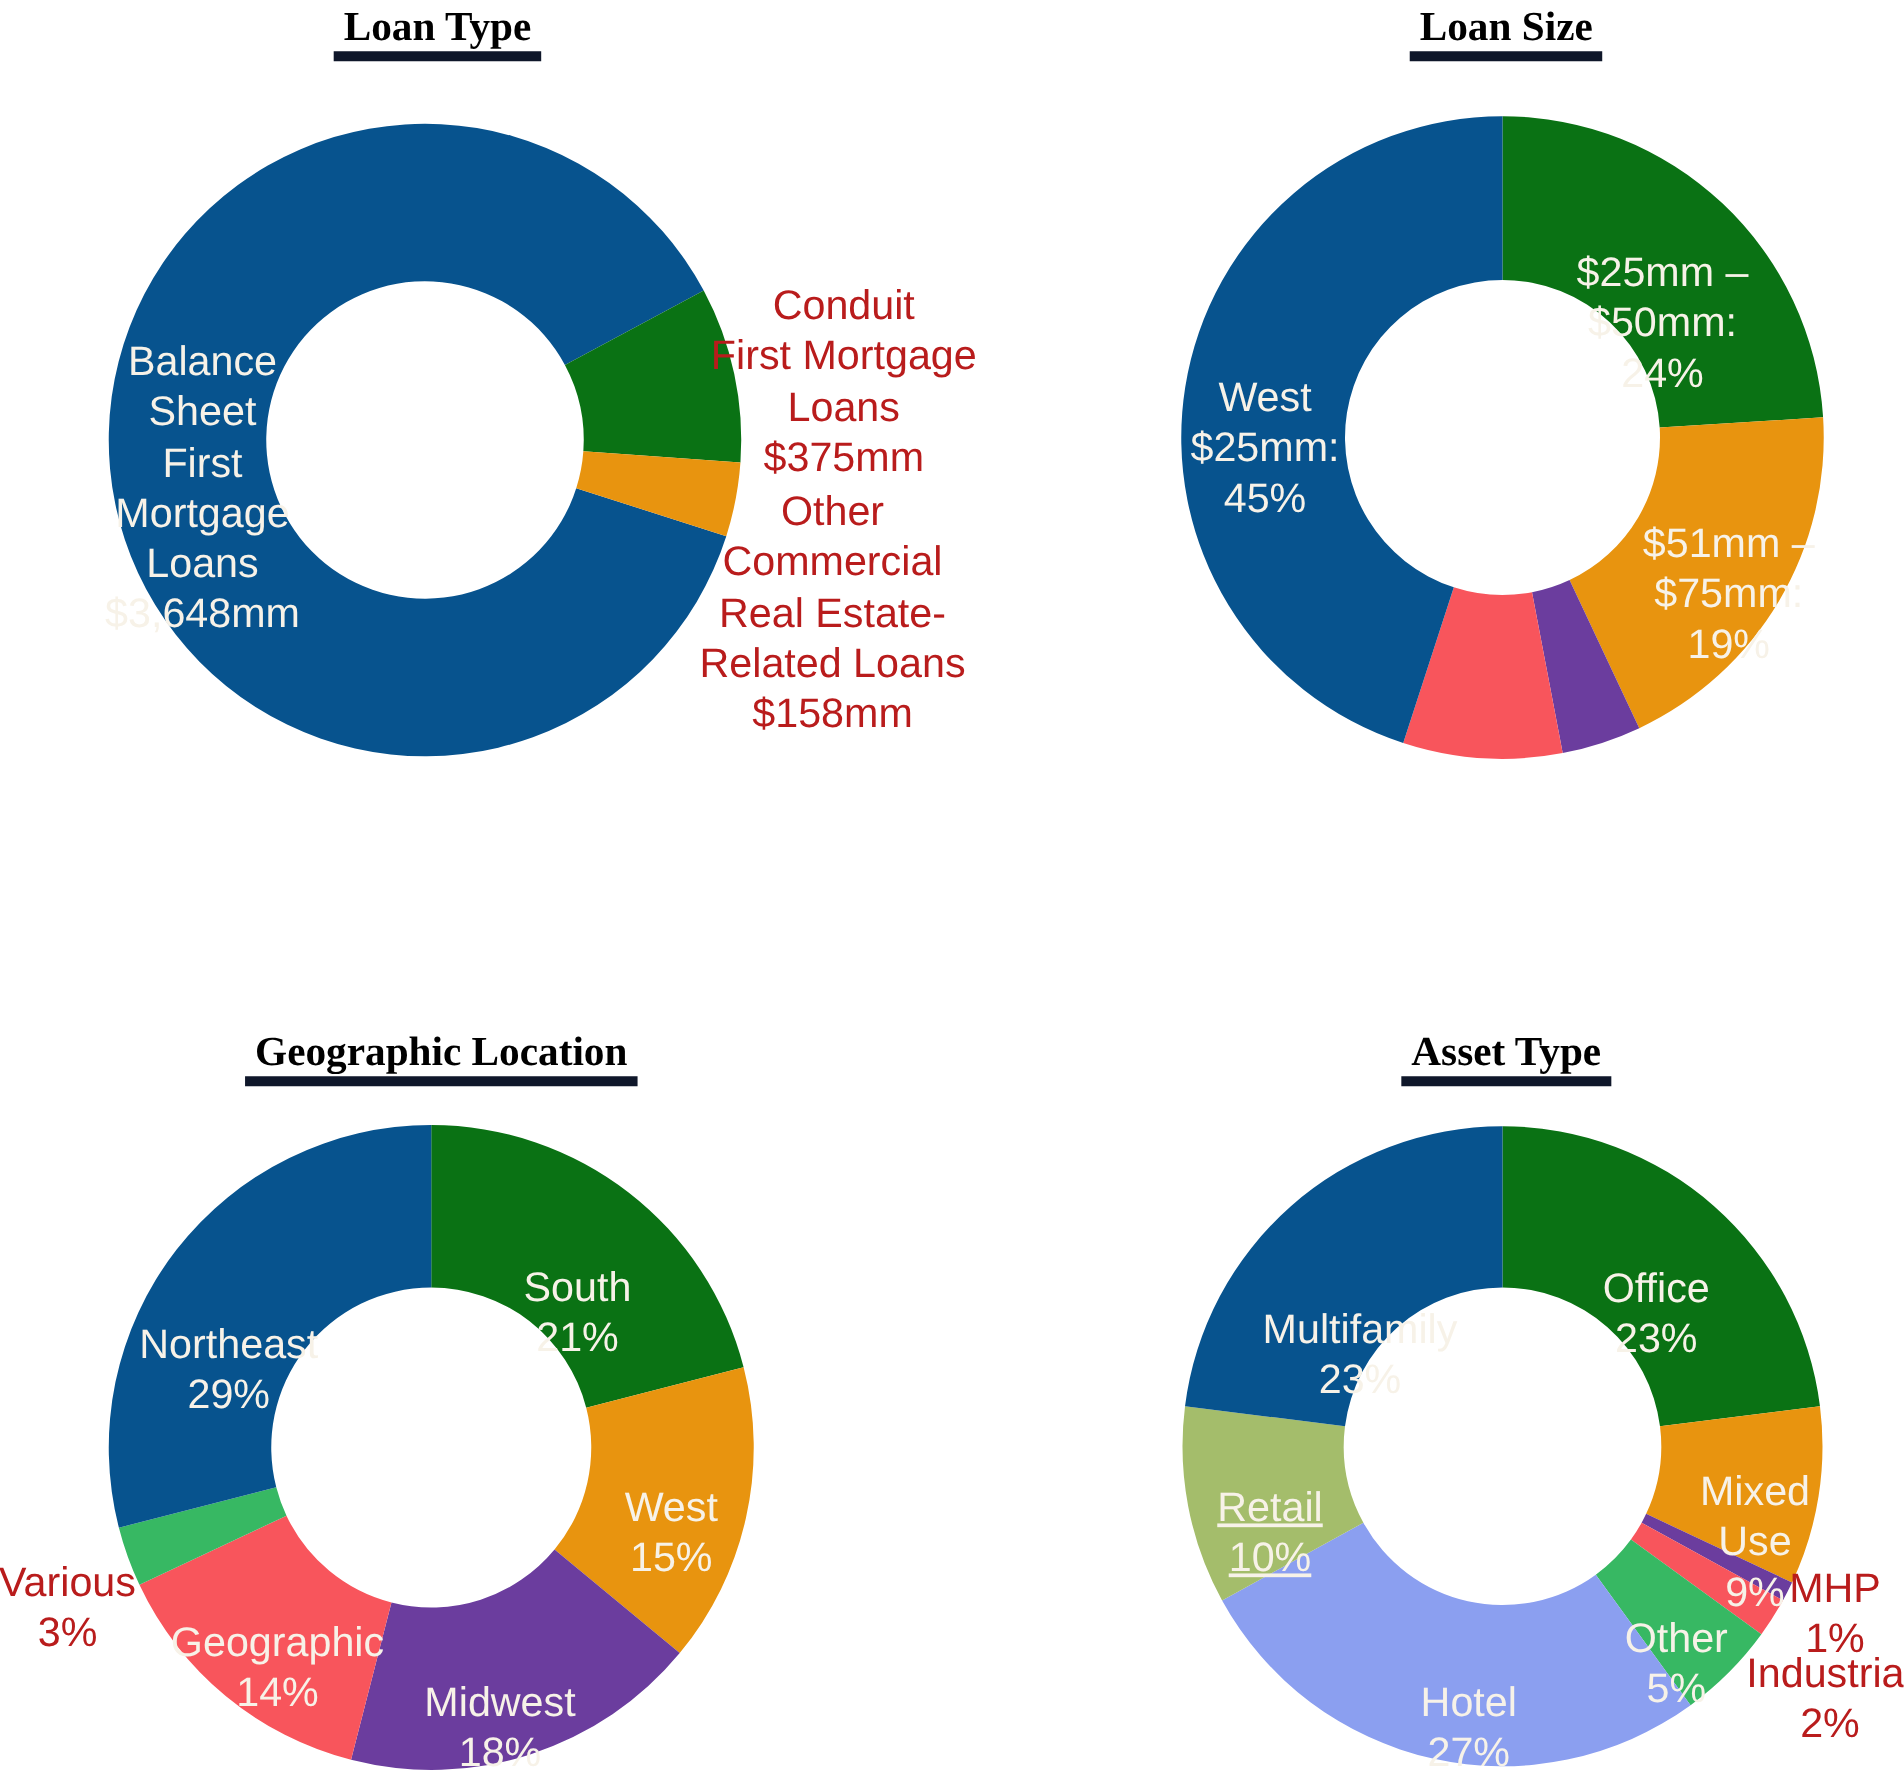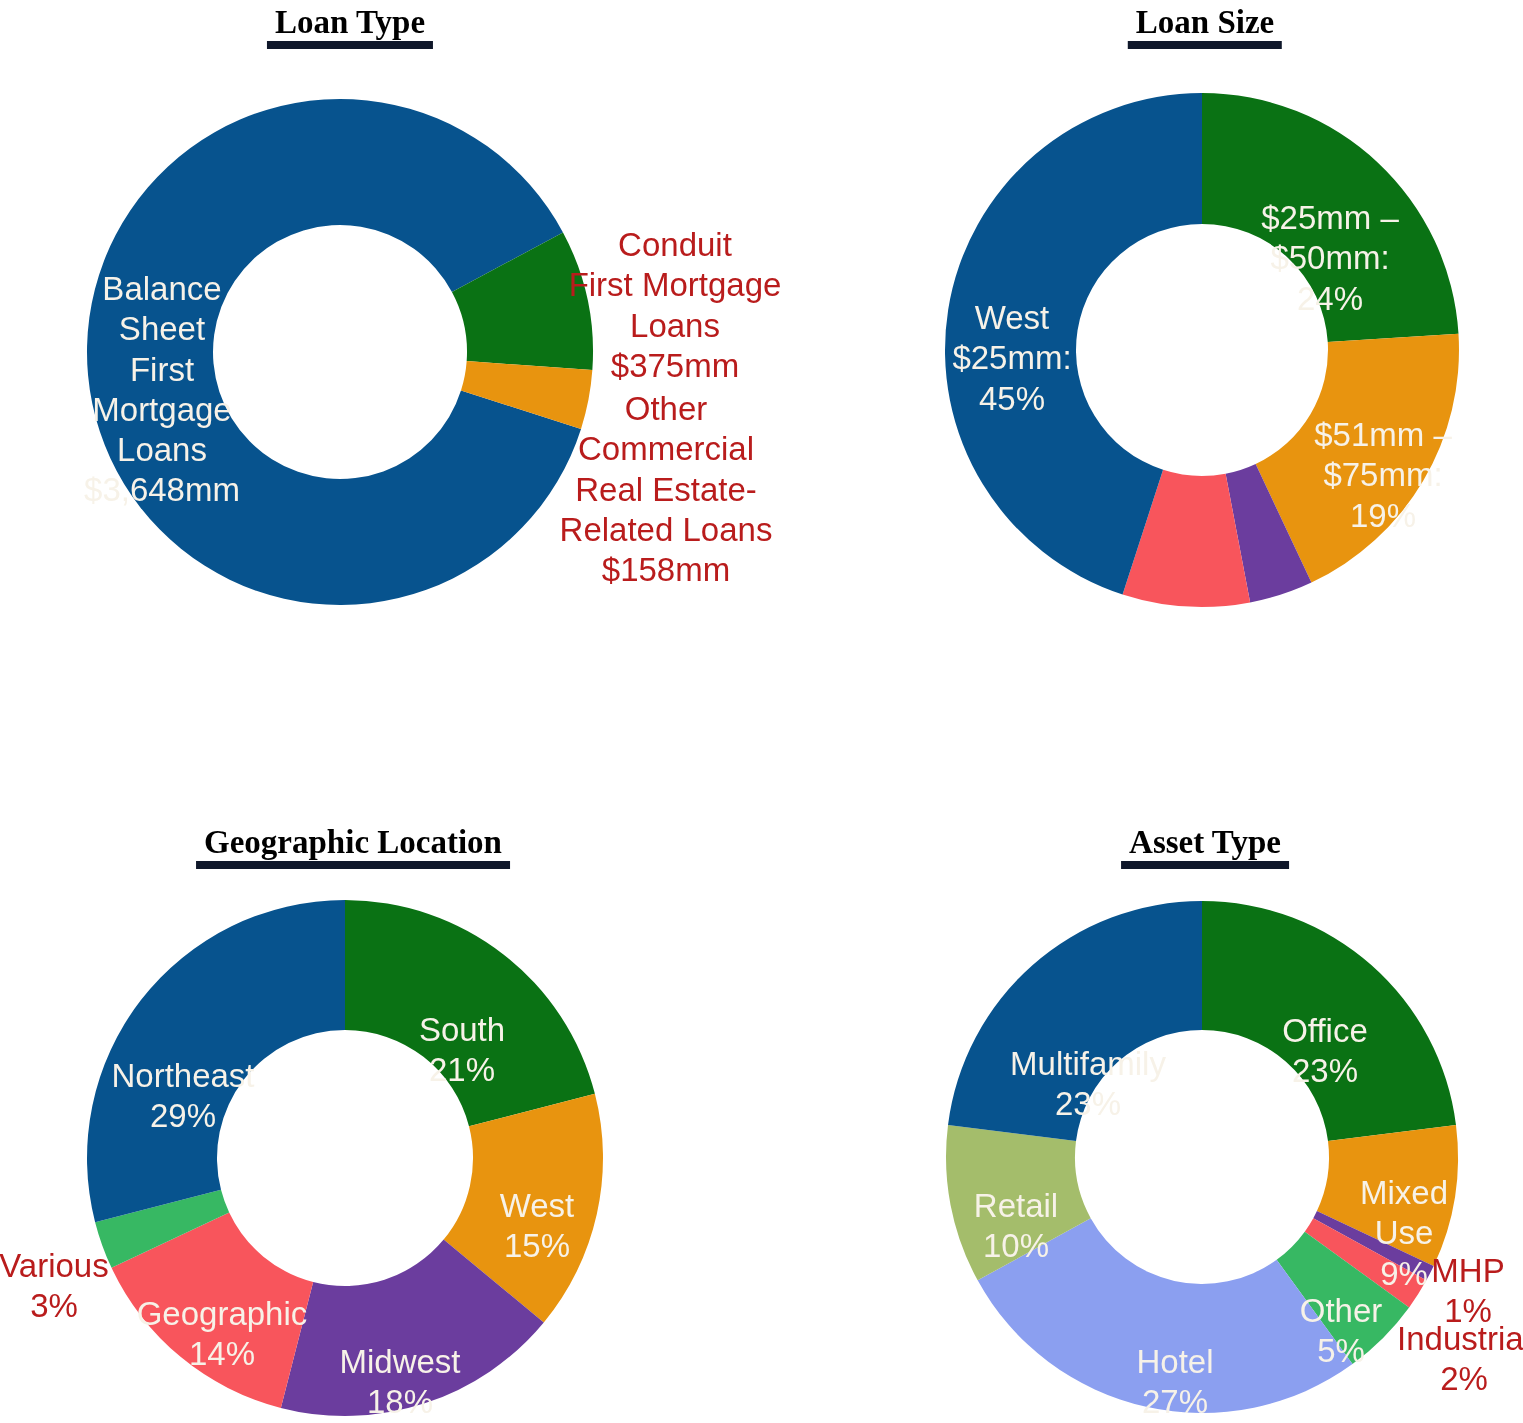--- a/index.html
+++ b/index.html
@@ -161,21 +161,21 @@
       <div>2%</div>
     </div>
     <div class="slice-label tone-light" style="left: 1341px; top: 1303px;">
       <div>Other</div>
       <div>5%</div>
     </div>
     <div class="slice-label tone-light" style="left: 1175px; top: 1354px;">
       <div>Hotel</div>
       <div>27%</div>
     </div>
-    <div class="slice-label tone-light" style="left: 1016px; top: 1198px;">
+    <div class="slice-label tone-light" style="left: 1016px; top: 1198px; text-decoration: underline;">
       <div>Retail</div>
       <div>10%</div>
     </div>
     <div class="slice-label tone-light" style="left: 1088px; top: 1056px;">
       <div>Multifamily</div>
       <div>23%</div>
     </div>
   </div>
 
 </body></html>

